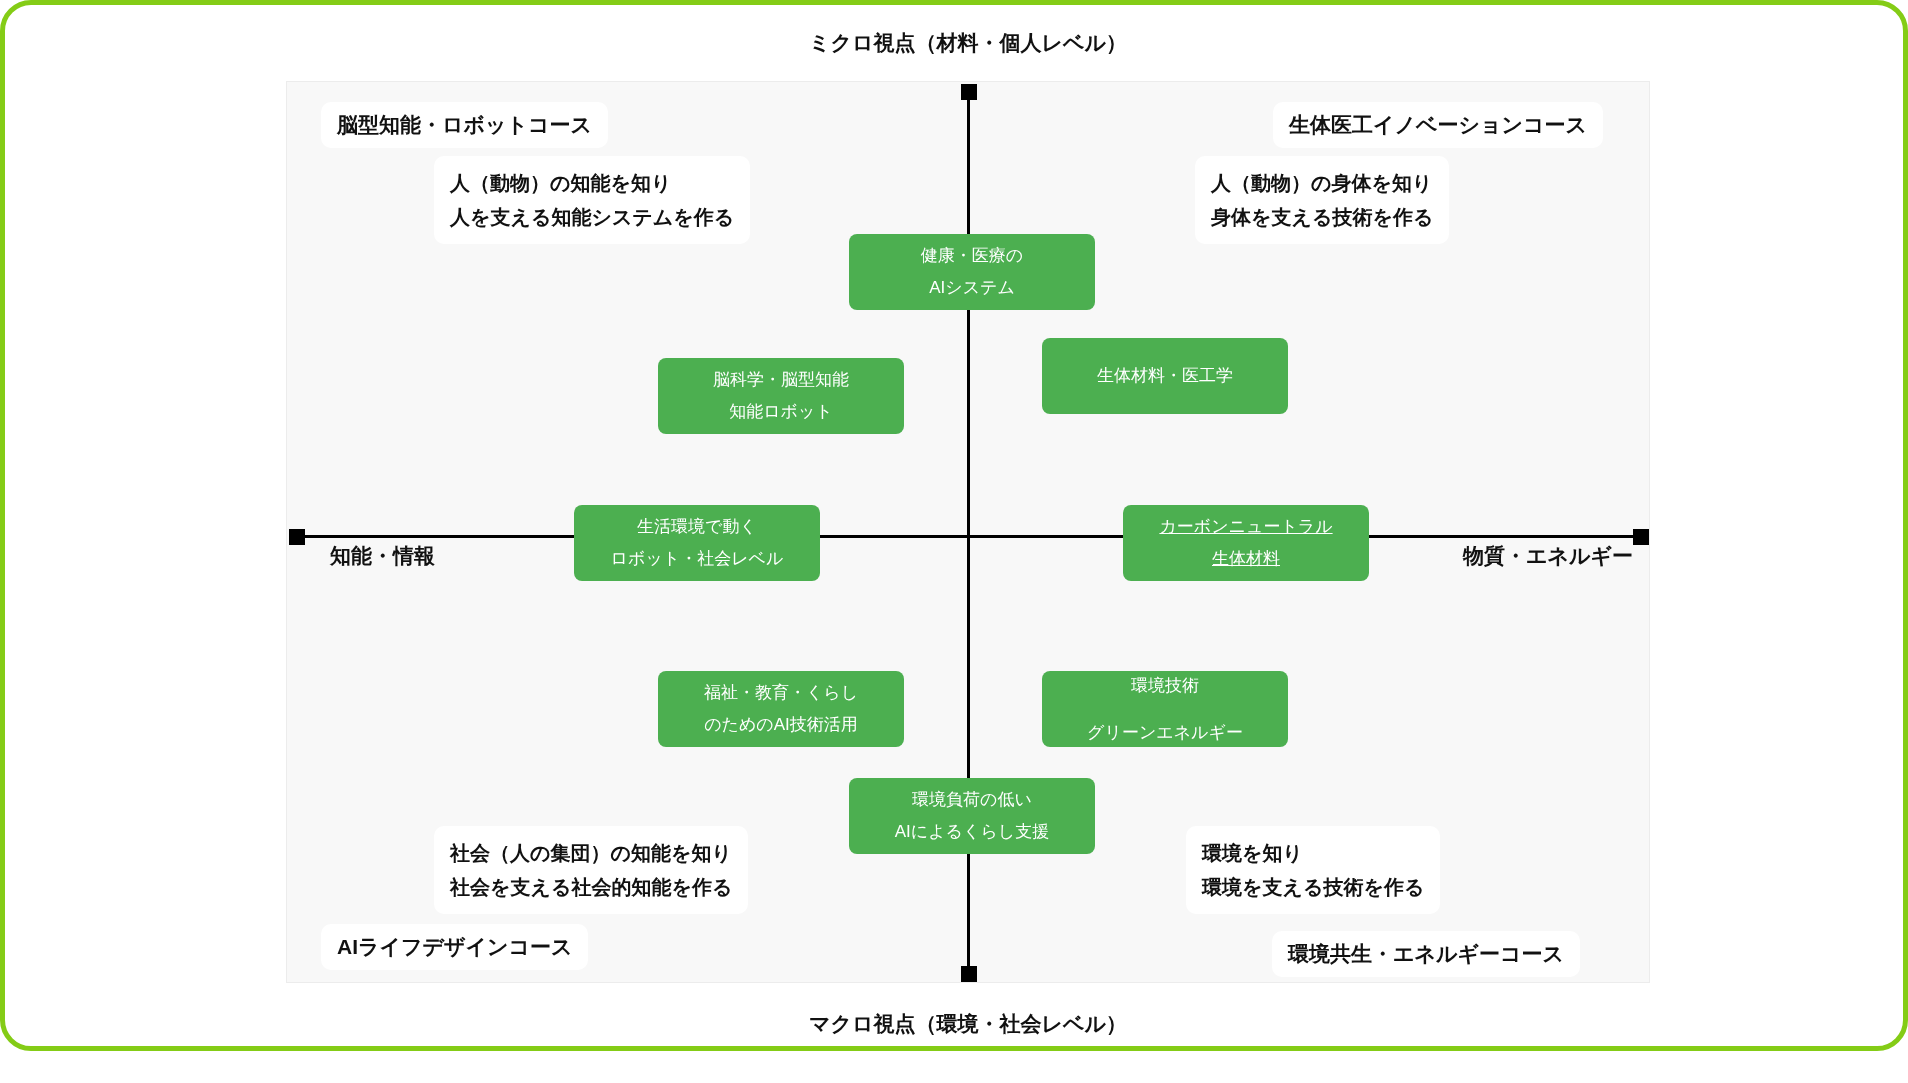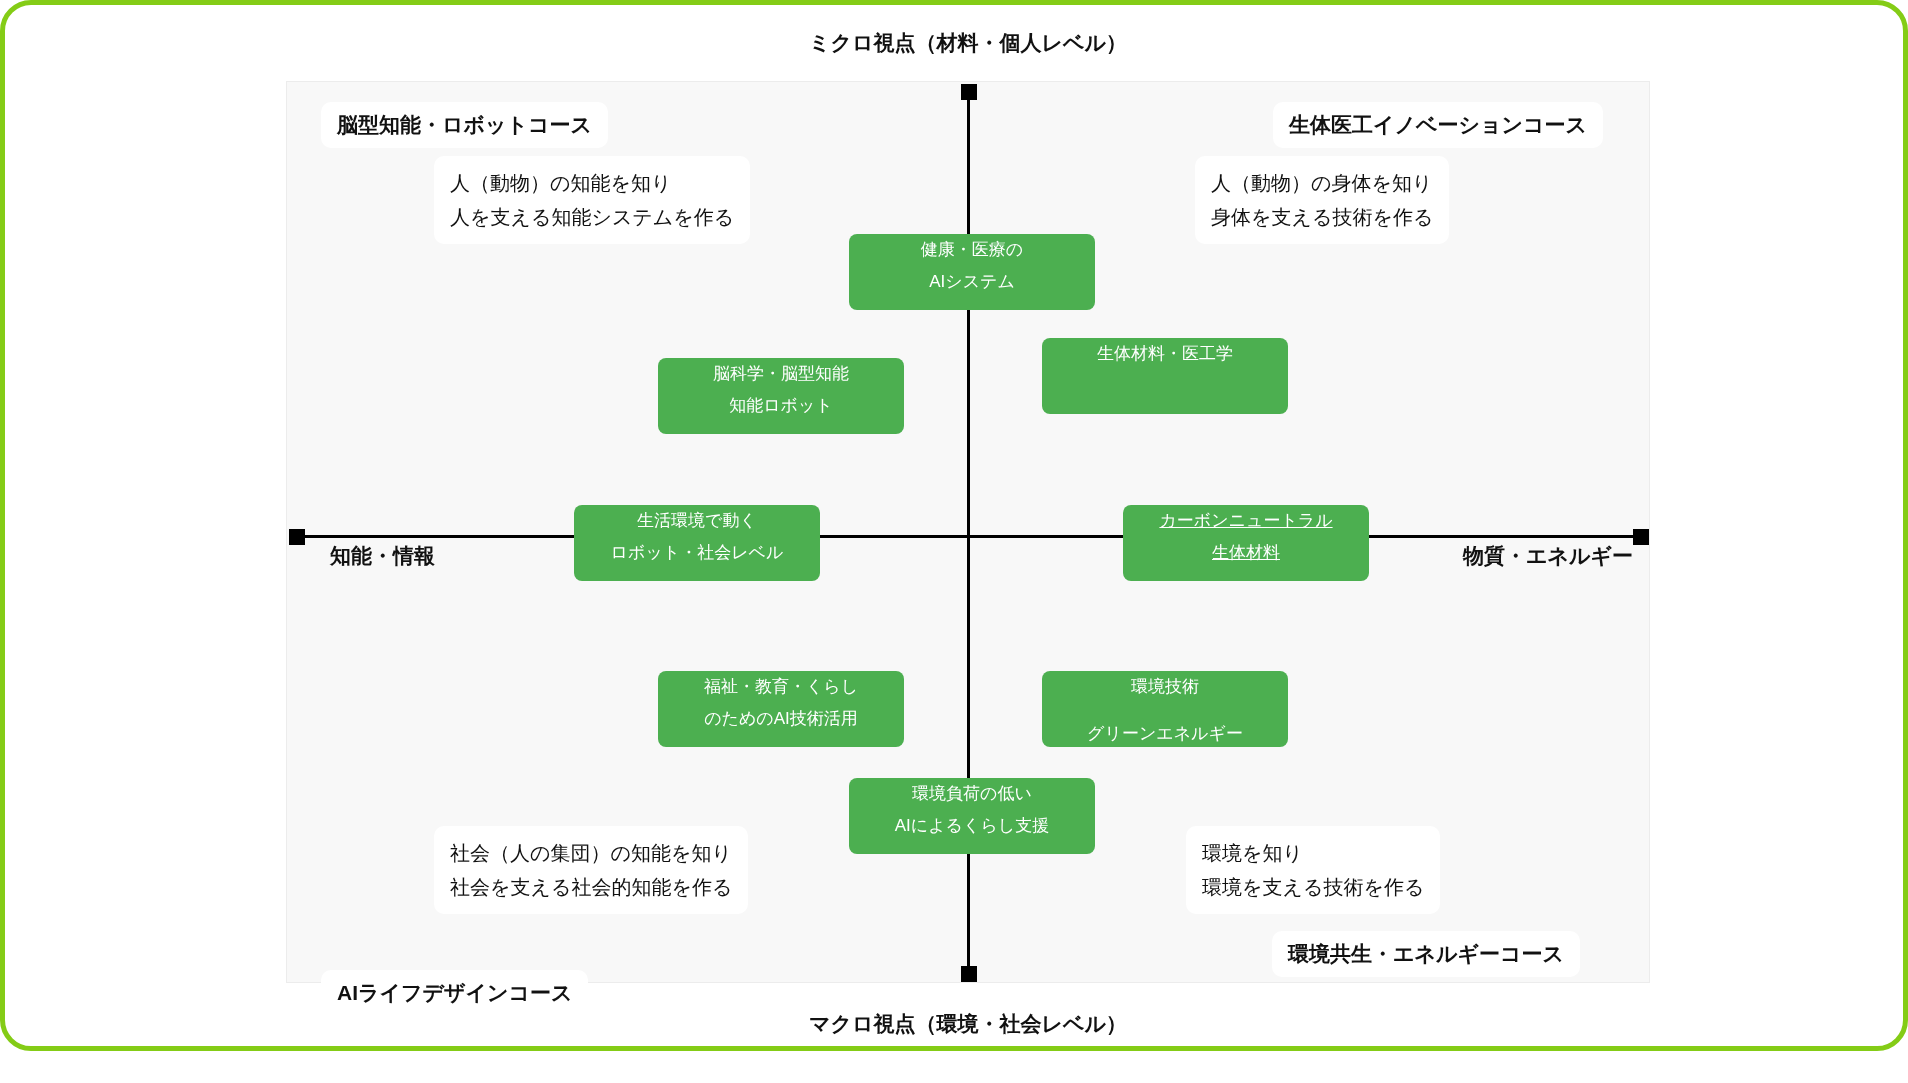--- a/index.html
+++ b/index.html
@@ -81,30 +81,30 @@
     background: #ffffff;
     border-radius: 10px;
     padding: 9px 16px;
     font-size: 21px;
     font-weight: bold;
     white-space: nowrap;
     color: #111111;
   }
   .course-label.tl { left: 34px;  top: 20px; }
   .course-label.tr { left: 986px; top: 20px; }
-  .course-label.bl { left: 34px;  top: 888px; }
+  .course-label.bl { left: 34px;  top: 842px; }
   .course-label.br { left: 985px; top: 849px; }
 
   .quad-desc {
     position: absolute;
     background: #ffffff;
     border-radius: 10px;
     padding: 10px 16px;
     font-size: 20px;
-    font-weight: normal;
+    font-weight: bold;
     line-height: 34px;
     white-space: nowrap;
     color: #111111;
   }
   .quad-desc.tl { left: 147px; top: 74px; }
   .quad-desc.tr { left: 908px; top: 74px; }
   .quad-desc.bl { left: 147px; top: 744px; }
   .quad-desc.br { left: 899px; top: 744px; }
 
   .topic {
@@ -113,20 +113,21 @@
     height: 76px;
     background: #4caf50;
     border-radius: 8px;
     color: #ffffff;
     font-size: 17px;
     font-weight: 500;
     line-height: 32px;
     display: flex;
     flex-direction: column;
     align-items: center;
+    justify-content: center;
     text-align: center;
     white-space: nowrap;
   }
   .topic.health   { left: 562px; top: 152px; }
   .topic.brain    { left: 371px; top: 256px; margin-top: 20px; }
   .topic.biomat   { left: 755px; top: 256px; }
   .topic.liferob  { left: 287px; top: 423px; }
   .topic.carbon   { left: 836px; top: 423px; text-decoration: underline; }
   .topic.welfare  { left: 371px; top: 589px; }
   .topic.envtech  { left: 755px; top: 589px; gap: 15px; }

